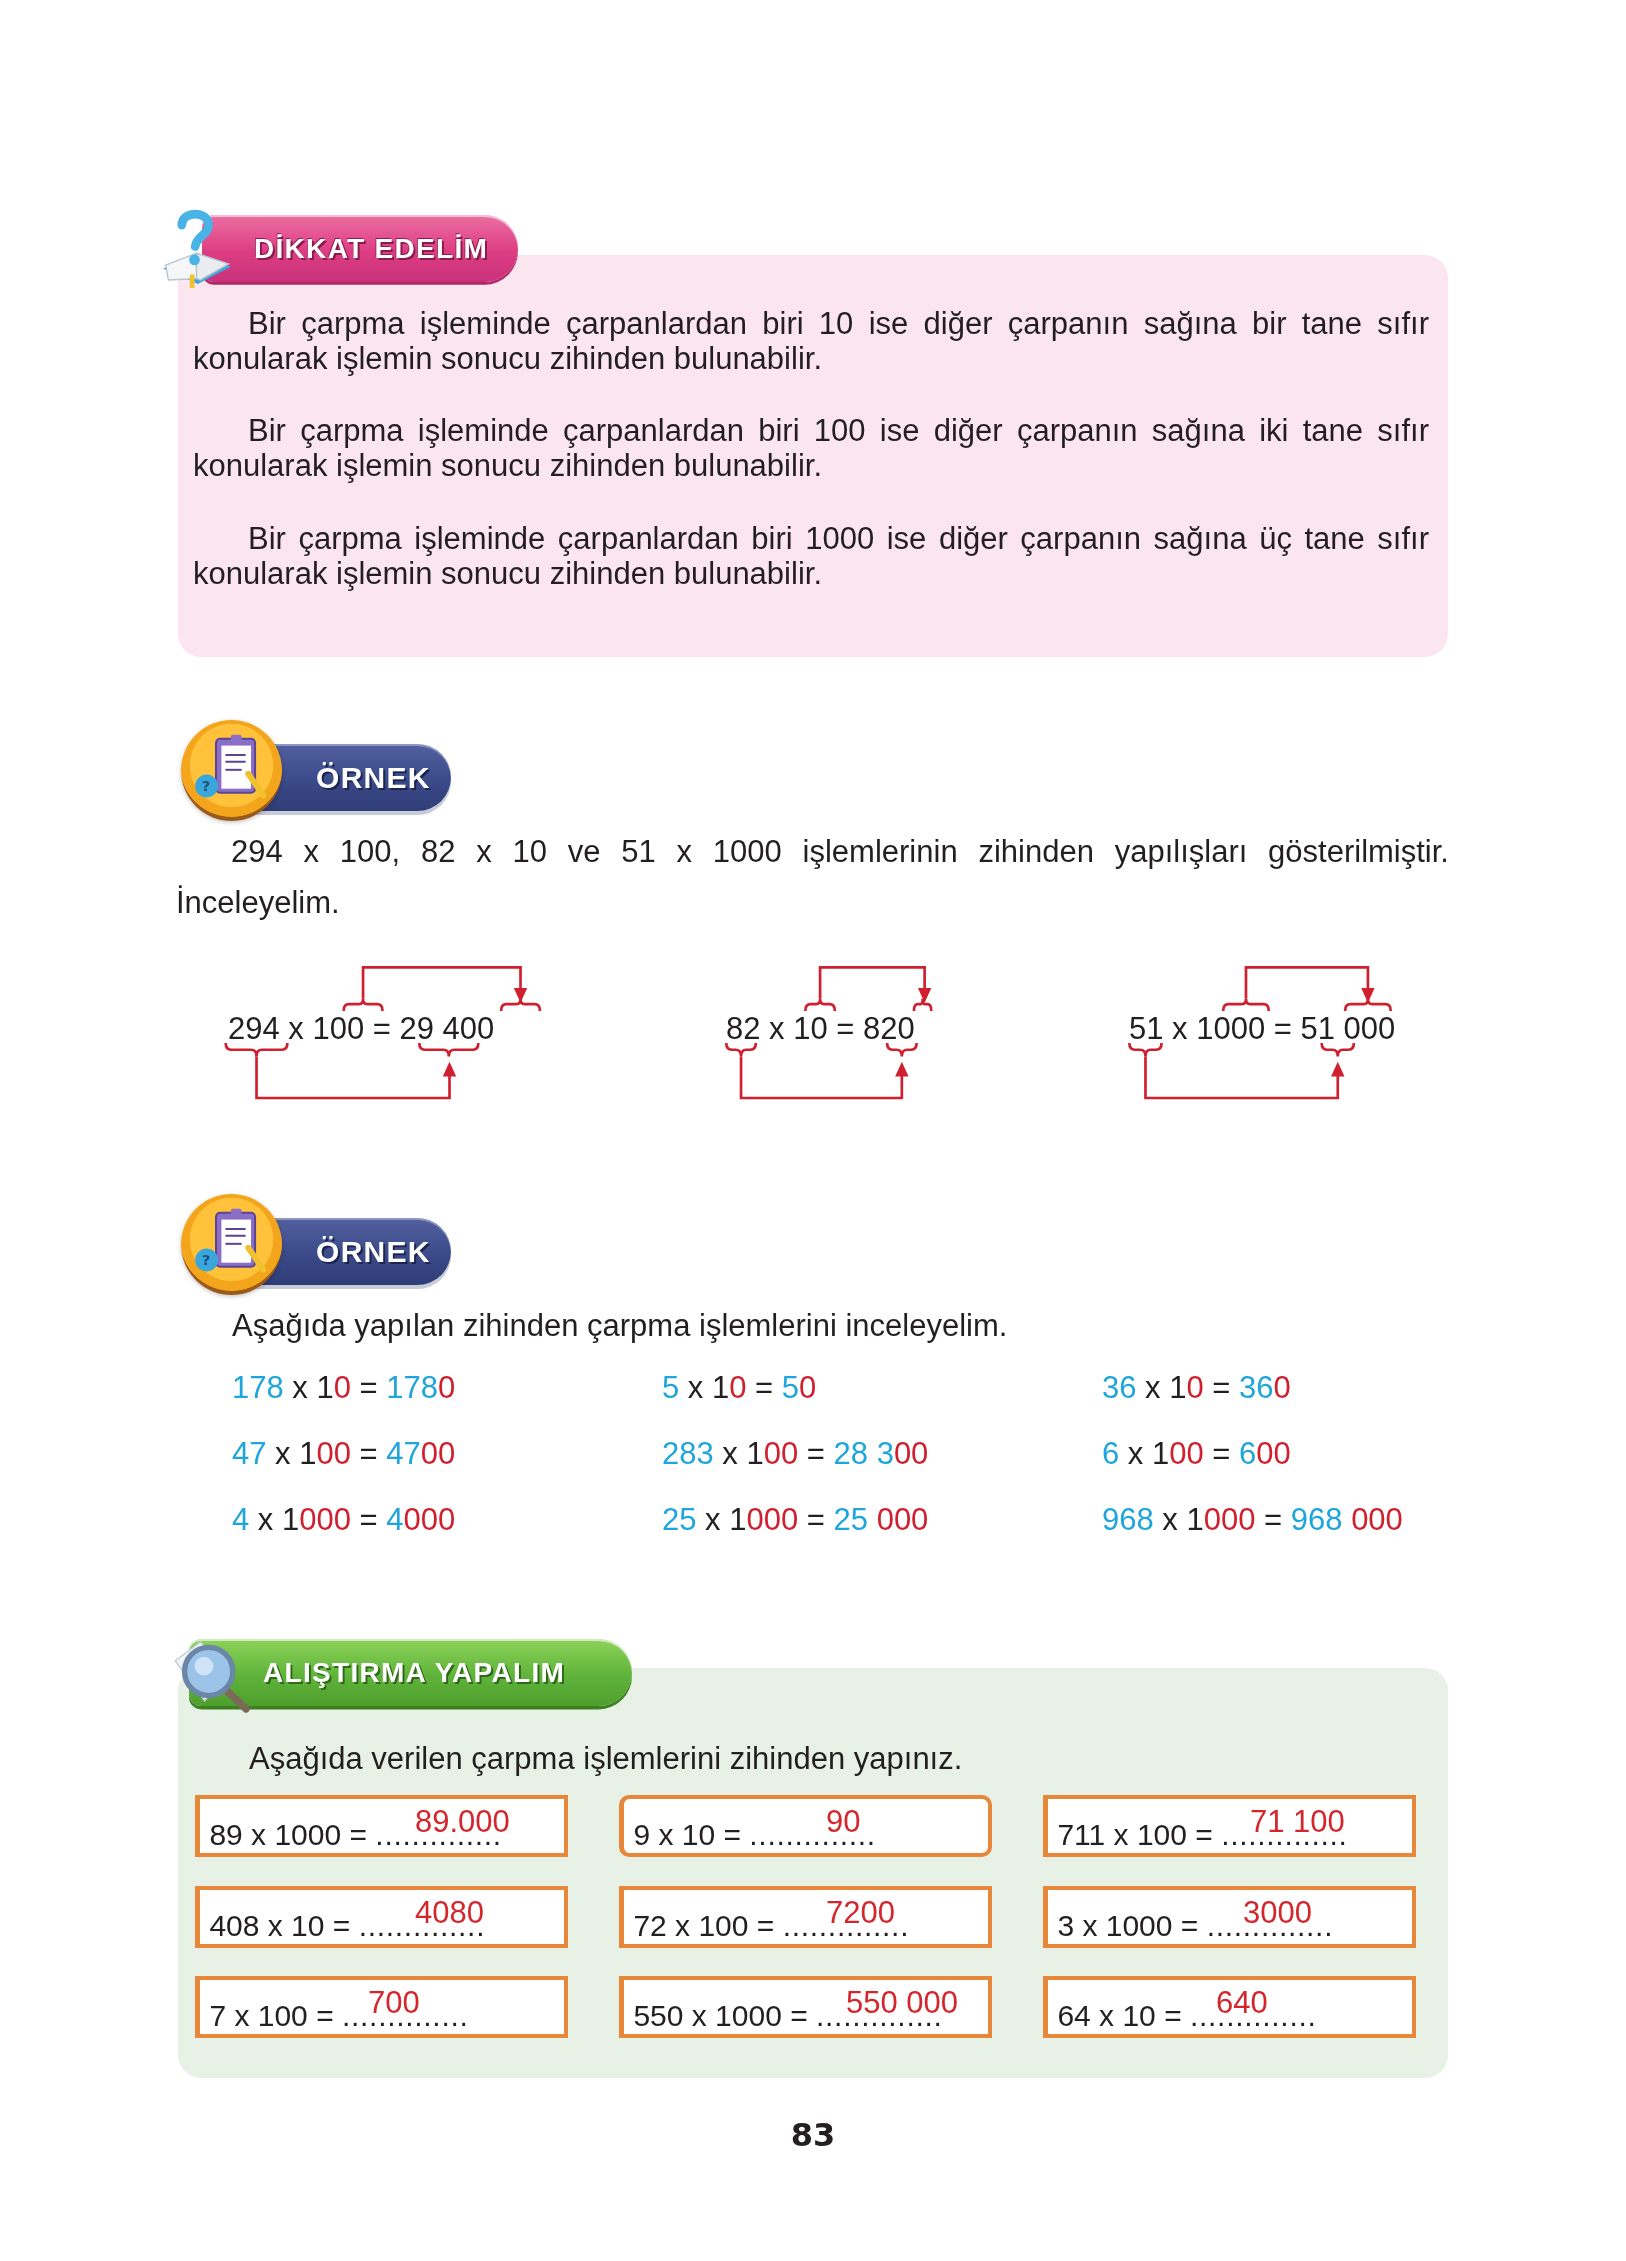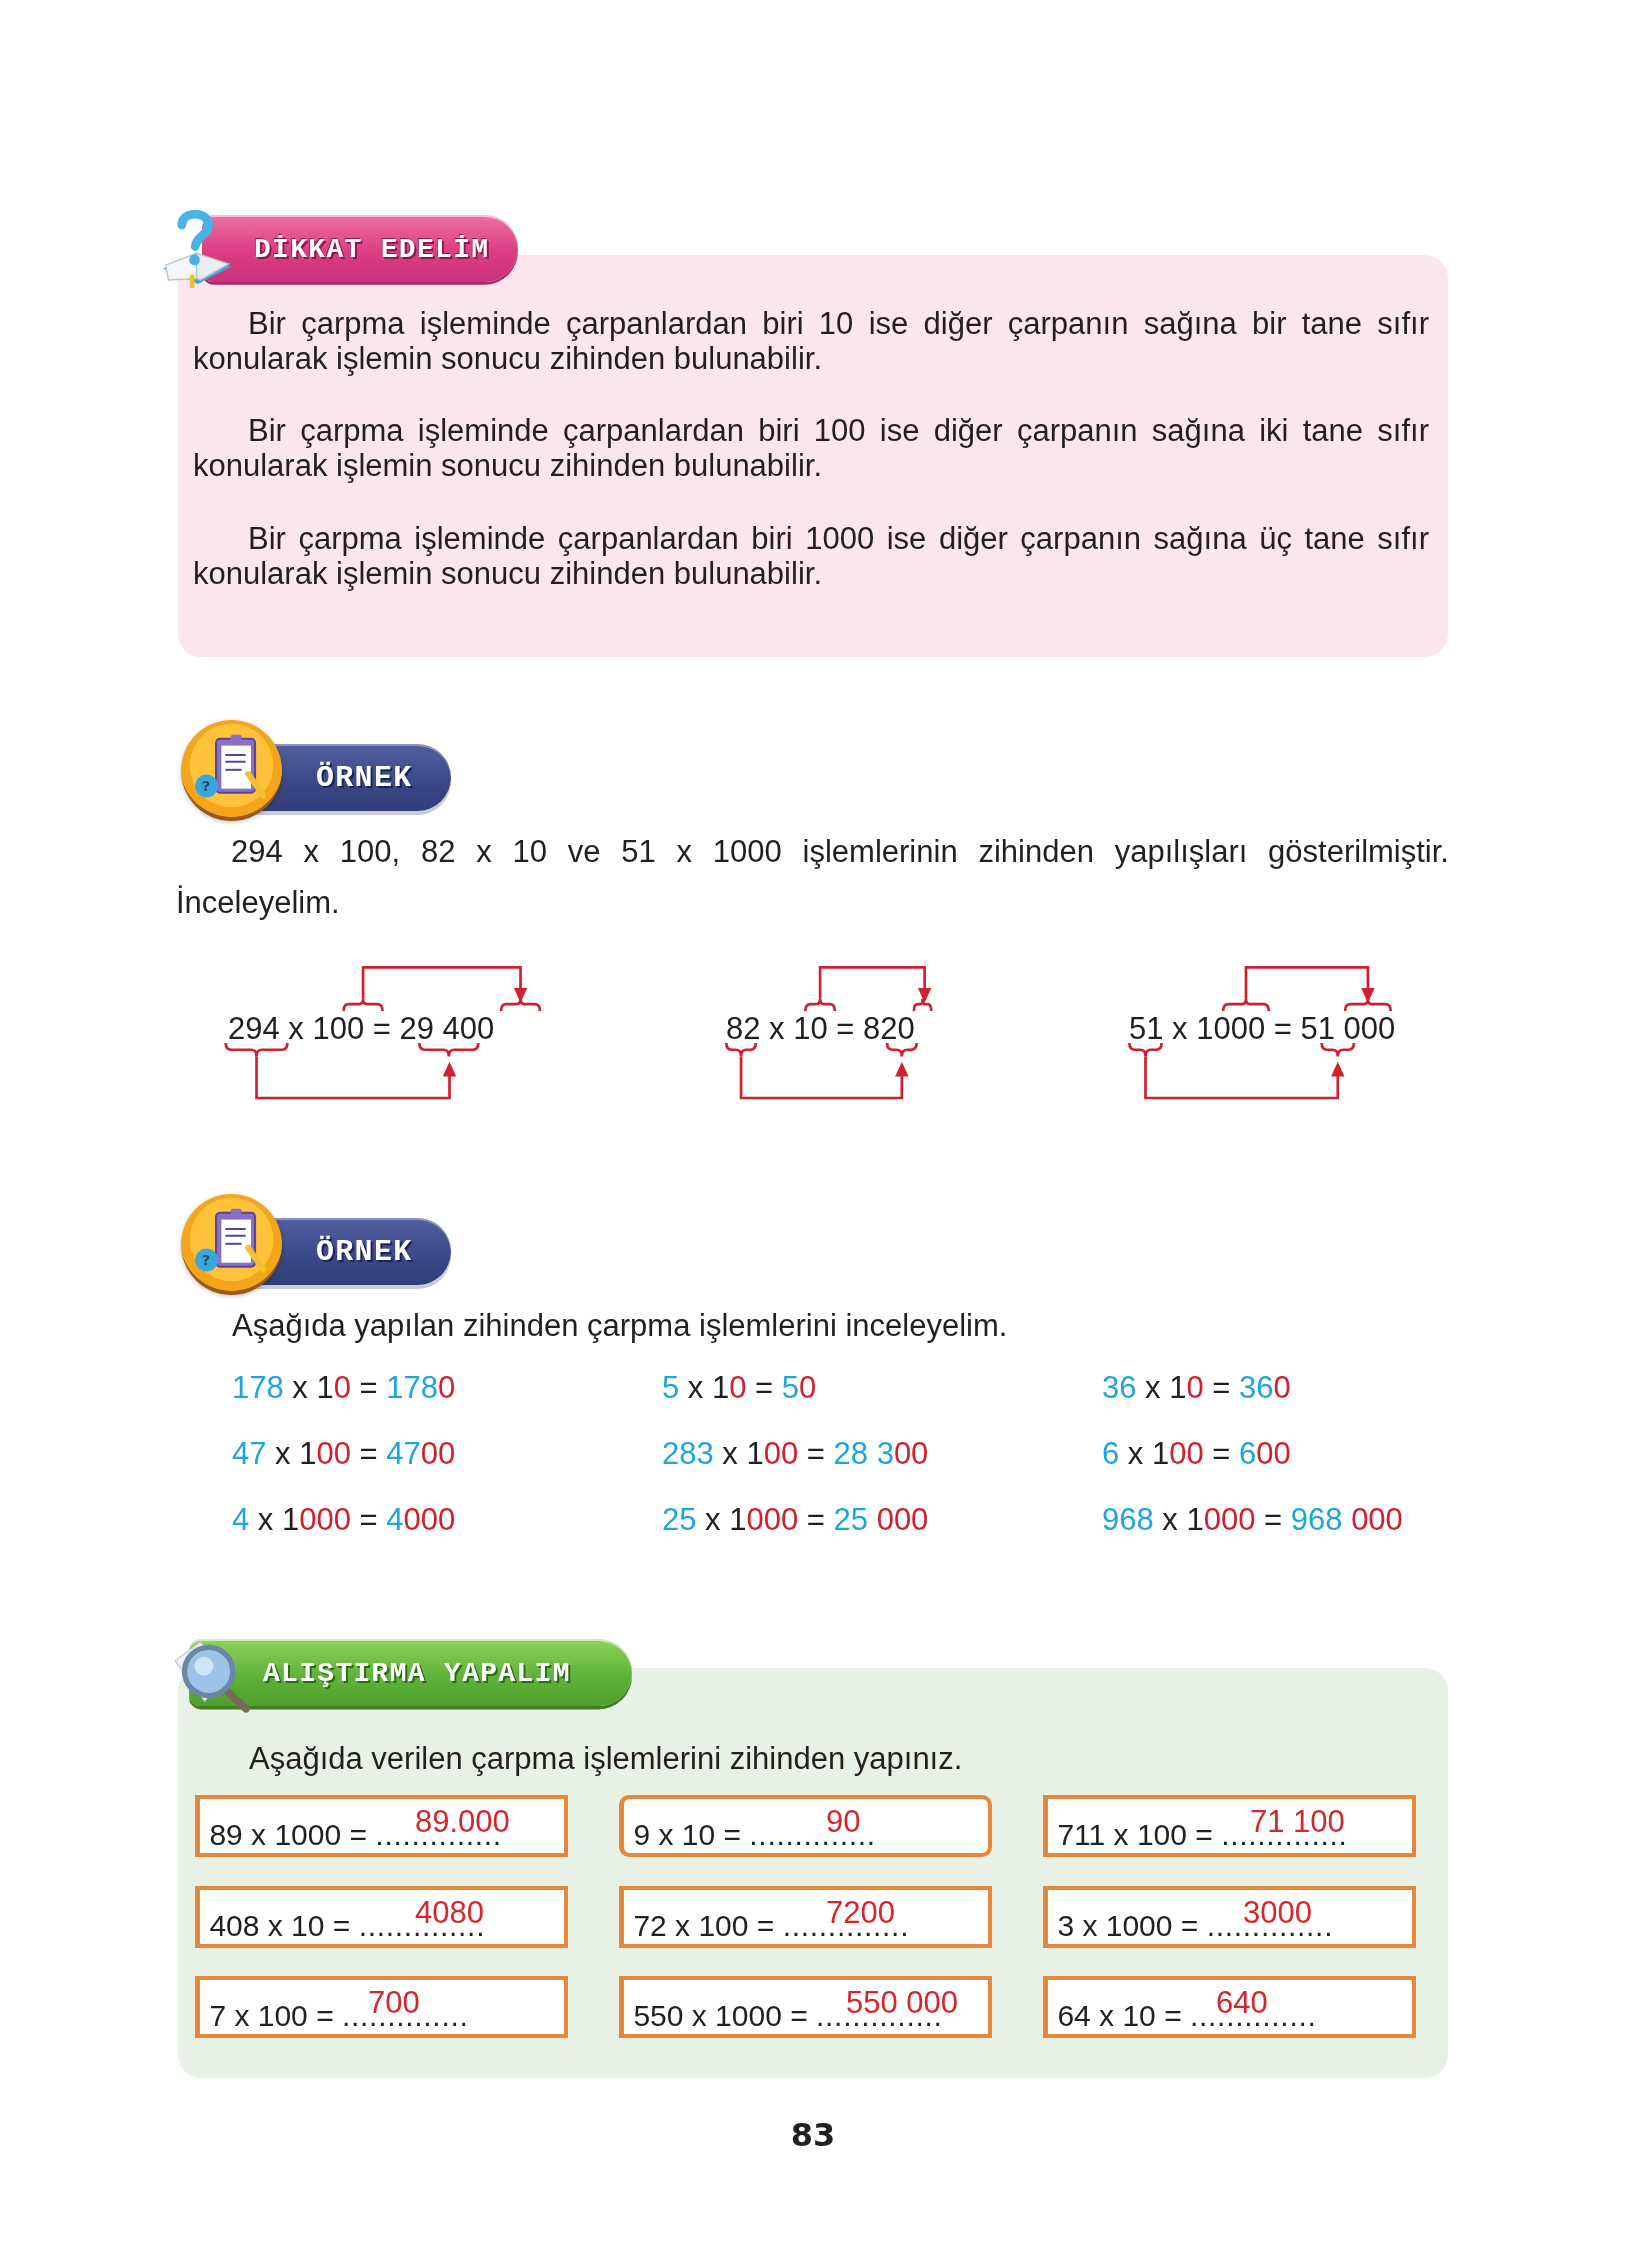--- a/index.html
+++ b/index.html
@@ -16,21 +16,21 @@
     background: #fbe6f0; border-radius: 23px;
   }
   .pink-header {
     left: 202px; top: 215px; width: 316px; height: 67px;
     background: linear-gradient(#ec6fa2, #dd3d83 55%, #c8317a);
     border-radius: 13.4px 37px 37px 13.4px;
     box-shadow: 0 2.7px 0 #b22667, inset 0 2px 0 rgba(255,255,255,.55);
   }
   .header-label {
     position: absolute; top: 50%; transform: translateY(-50%);
-    font-family: Liberation Mono, monospace; font-weight: bold;
+    font-family: Liberation Sans, sans-serif; font-weight: bold;
     color: #fff; letter-spacing: 1.3px;
     text-shadow: 2px 2px 0 #8a1c4d, -0.7px -0.7px 0 #8a1c4d;
   }
   .pink-header .header-label { left: 52px; font-size: 28px; }
   .book-icon { left: 156px; top: 205px; width: 81px; height: 87px; }
 
   .para {
     left: 193px; width: 1236px; font-size: 31px; line-height: 35px;
     text-align: justify; text-indent: 55px;
   }

